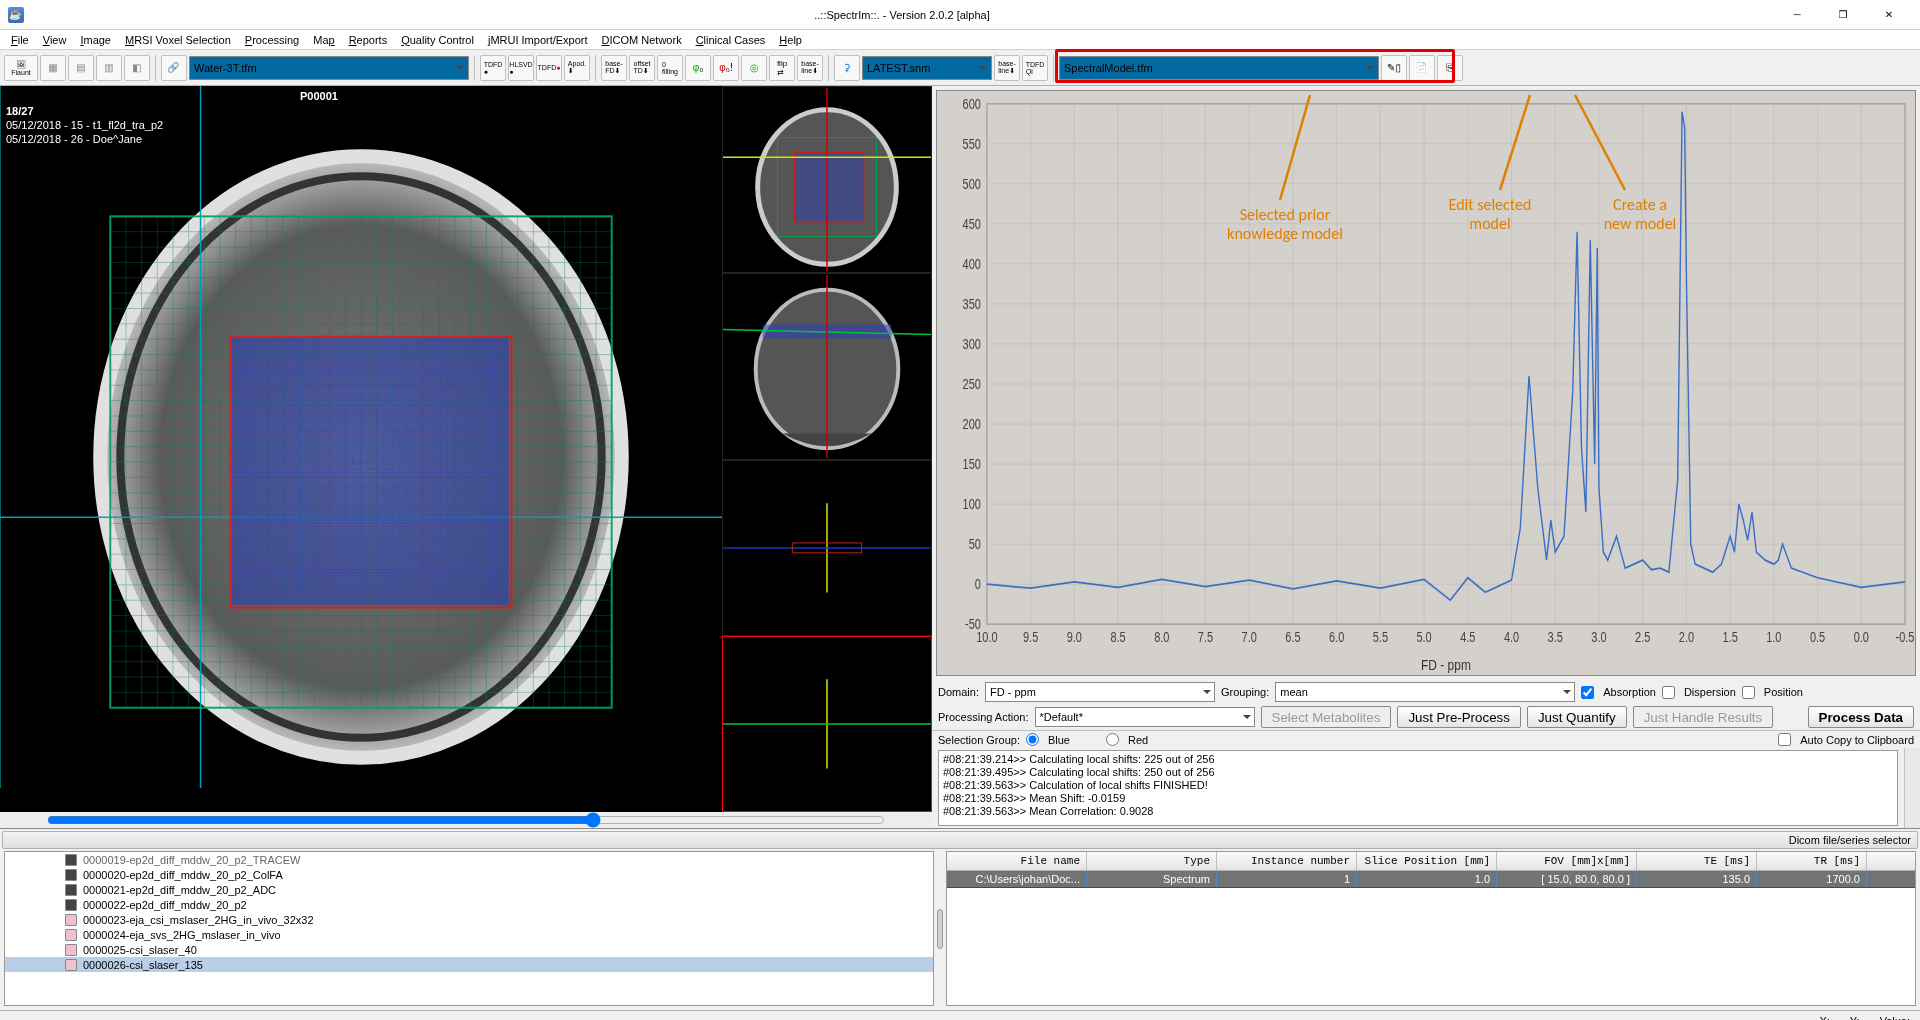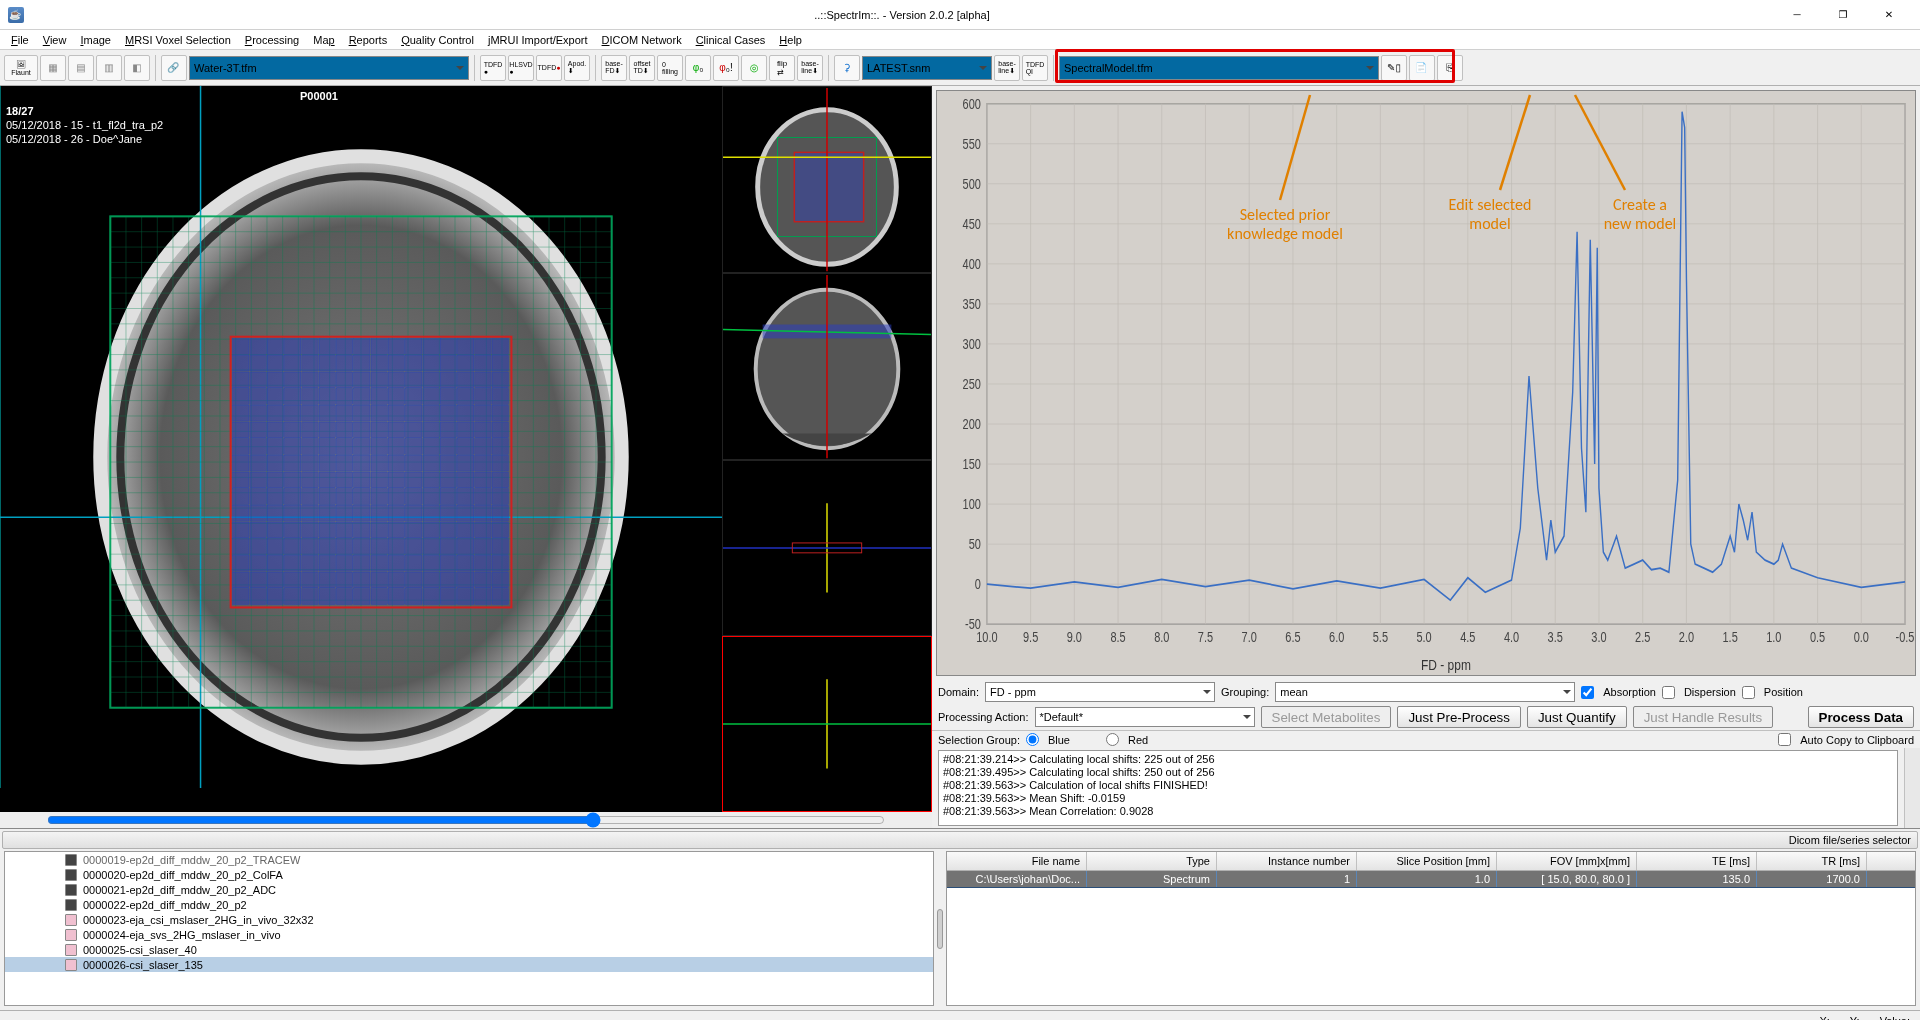--- a/index.html
+++ b/index.html
@@ -62,21 +62,21 @@
 .series-list { flex:0 0 930px; border:1px solid #999; background:#fff; overflow:auto; position:relative;}
 .series-list .row{ display:flex; align-items:center; height:15px; padding-left:60px; gap:6px;}
 .series-list .row.hidden-top{ color:#666; }
 .series-list .row .ico{ width:12px; height:12px; border:1px solid #888; background:#444; border-radius:1px;}
 .series-list .row .ico.pink{ background:#f0c0d0;}
 .series-list .row.sel{ background:#b8cfe5;}
 .splitter { width:12px; display:flex; align-items:center; justify-content:center; cursor:col-resize;}
 .splitter .grip{width:6px; height:40px; background:#d0d0d0; border:1px solid #999; border-radius:3px;}
 .spec-table { flex:1; border:1px solid #999; background:#fff; display:flex; flex-direction:column;}
 .spec-table .hdr{ display:flex; background:linear-gradient(#fafafa,#e4e4e4); border-bottom:1px solid #b0b0b0;}
-.spec-table .hdr .cell{ padding:3px 6px; border-right:1px solid #c0c0c0; font-weight:normal;}
+.spec-table .hdr .cell{ padding:3px 6px; border-right:1px solid #c0c0c0; font-weight:normal;font-family:Liberation Mono, monospace;}
 .spec-table .body-row{ display:flex; background:#737373; color:#fff; border-bottom:1px solid #2a4e78;}
 .spec-table .body-row .cell{ padding:2px 6px; border-right:1px solid #5a86b8; overflow:hidden; white-space:nowrap;}
 
 
 .statusbar { height:20px; border-top:1px solid #b0b0b0; display:flex; align-items:center; justify-content:flex-end; padding:0 10px; gap:20px; background:#f0f0f0;}
 
 
 .anno { position: absolute; z-index: 60; pointer-events: none;}
 .anno-line { stroke: #e08000; stroke-width: 2.5; }
 .anno-text { color: #e08000; font-size: 16px; font-family: Calibri, sans-serif; position:absolute; white-space:nowrap; text-align:center;}

